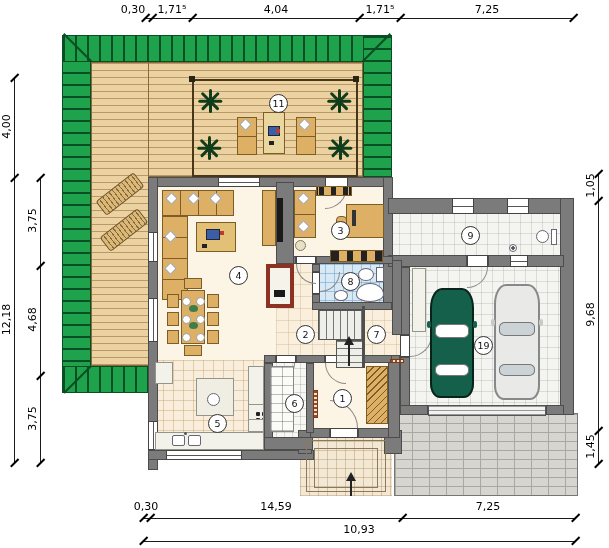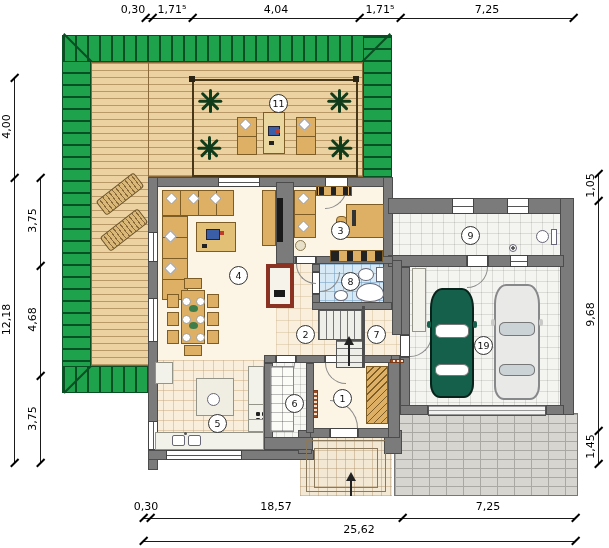--- a/index.html
+++ b/index.html
@@ -329,17 +329,17 @@
   <div class="dt" style="left:465px;top:3px;">7,25</div>
   <div class="dt dtv" style="left:-16px;top:120px;">4,00</div>
   <div class="dt dtv" style="left:-16px;top:313px;">12,18</div>
   <div class="dt dtv" style="left:10px;top:214px;">3,75</div>
   <div class="dt dtv" style="left:10px;top:313px;">4,68</div>
   <div class="dt dtv" style="left:10px;top:412px;">3,75</div>
   <div class="dt dtv" style="left:568px;top:179px;">1,05</div>
   <div class="dt dtv" style="left:568px;top:308px;">9,68</div>
   <div class="dt dtv" style="left:568px;top:440px;">1,45</div>
   <div class="dt" style="left:124px;top:500px;">0,30</div>
-  <div class="dt" style="left:254px;top:500px;">18,57</div>
+  <div class="dt" style="left:254px;top:500px;">14,59</div>
   <div class="dt" style="left:466px;top:500px;">7,25</div>
-  <div class="dt" style="left:337px;top:523px;">25,62</div>
+  <div class="dt" style="left:337px;top:523px;">10,93</div>
 
 </div>
 
 </body></html>

